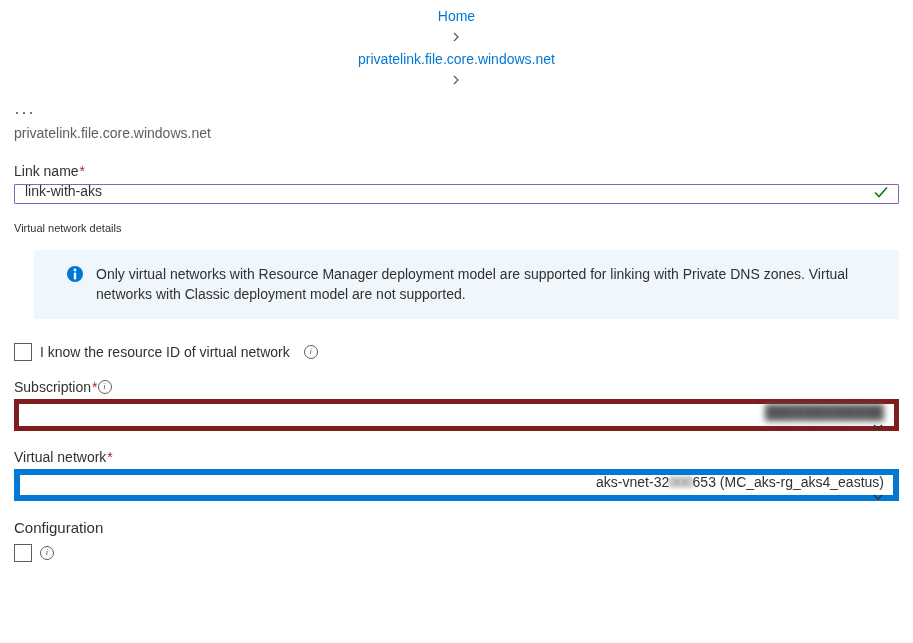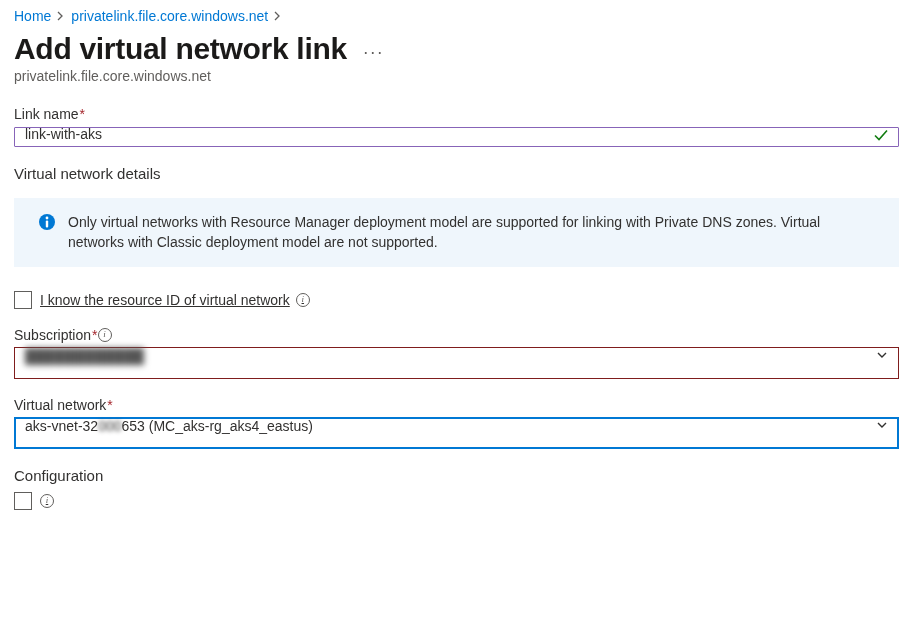--- a/index.html
+++ b/index.html
@@ -9,20 +9,21 @@
       padding: 8px 14px;
       color: #323130;
       font-size: 14px;
     }
     .breadcrumb {
       display: flex;
       align-items: center;
       gap: 6px;
       font-size: 14px;
       margin-bottom: 8px;
+      flex-direction: column;
     }
     .breadcrumb a {
       color: #0078d4;
       text-decoration: none;
       cursor: pointer;
     }
     .breadcrumb .sep {
       color: #605e5c;
       font-size: 13px;
     }
@@ -77,33 +78,34 @@
     }
     .valid-check {
       position: absolute;
       right: 10px;
       top: 50%;
       transform: translateY(-50%);
       color: #107c10;
       pointer-events: none;
     }
     .section-title {
-      font-size: 15px;
+      font-size: 11px;
       color: #323130;
       margin-bottom: 16px;
       margin-top: 6px;
     }
     .info-banner {
       background: #eff6fc;
       display: flex;
       align-items: flex-start;
       gap: 12px;
-      padding: 14px 24px;
+      padding: 14px 32px;
       margin-bottom: 24px;
       margin-top: 12px;
+      margin-left: 20px;
     }
     .info-icon {
       width: 18px; height: 18px;
       flex: 0 0 18px;
       margin-top: 1px;
     }
     .info-text {
       color: #323130;
       font-size: 14px;
       line-height: 1.45;
@@ -122,50 +124,51 @@
       background: #fff;
       position: relative;
     }
     .checkbox-row input[type="checkbox"]:checked::after {
       content: "✓";
       position: absolute;
       left: 2px; top: -2px;
       color: #323130;
       font-size: 14px;
     }
-    .checkbox-row label { cursor: pointer; display: flex; align-items: center; gap: 6px; text-decoration: underline; }
+    .checkbox-row label { cursor: pointer; display: flex; align-items: center; gap: 14px; }
     .help-icon {
       width: 14px; height: 14px;
       border: 1px solid #605e5c;
       border-radius: 50%;
       display: inline-flex;
       align-items: center;
       justify-content: center;
       font-size: 9px;
       color: #605e5c;
       line-height: 1;
       font-style: italic;
       font-family: Georgia, serif;
       cursor: pointer;
     }
     .select-wrap {
       position: relative;
       margin-bottom: 18px;
     }
     .select-box {
       width: 100%;
-      border: 1px solid #7f1d1d;
+      border: 5px solid #7f1d1d;
       height: 32px;
       display: flex;
-      align-items: flex-start;
+      align-items: flex-end;
       justify-content: space-between;
       padding: 0 10px;
       cursor: pointer;
       background: #fff;
       font-size: 14px;
+      flex-direction: column;
     }
     .select-box.focused {
       border-color: #0078d4;
       box-shadow: 0 0 0 1px #0078d4 inset;
     }
     .chevron {
       color: #323130;
     }
     .blurred {
       filter: blur(3px);
@@ -192,21 +195,20 @@
   </span>
   <a>privatelink.file.core.windows.net</a>
   <span class="sep">
     <svg width="8" height="10" viewBox="0 0 8 10">
         <path d="M1 1 L5 5 L1 9" stroke="#605e5c" stroke-width="1.3" fill="none"></path>
       </svg>
   </span>
 </nav>
 
 <div class="page-title-row">
-  <h1 class="page-title">Add virtual network link</h1>
   <span class="more-icon">···</span>
 </div>
 <div class="subtitle">privatelink.file.core.windows.net</div>
 
 <div class="field-label">
   <span>Link name</span>
     <span class="req">*</span>
 </div>
 <div class="input-wrap">
   <input type="text" class="link-name" value="link-with-aks" style="">

